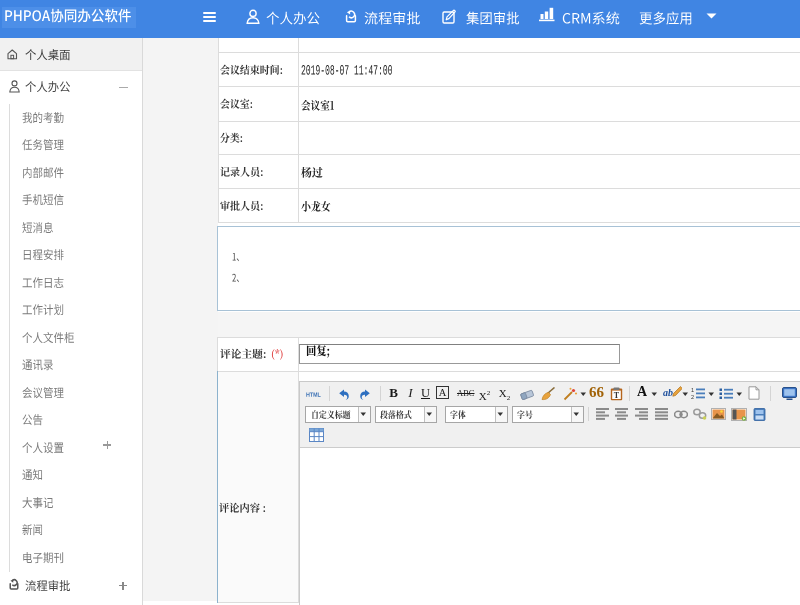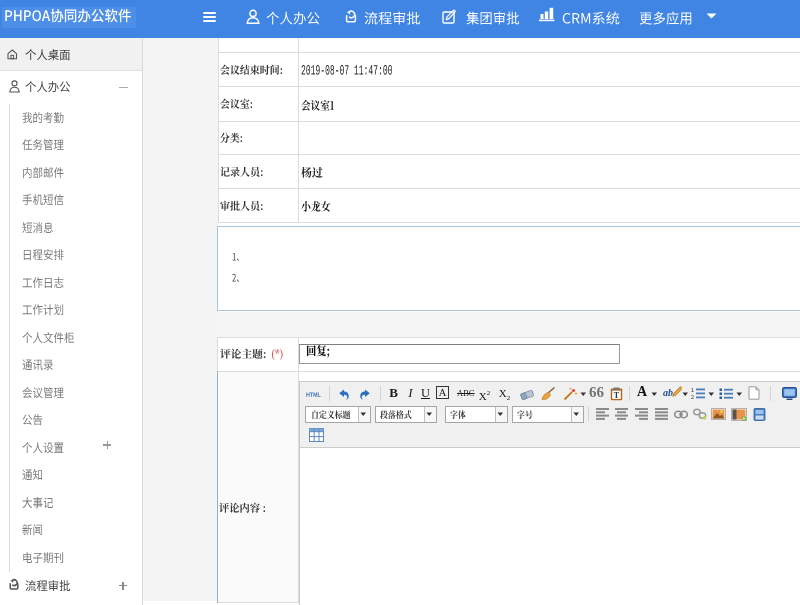--- a/index.html
+++ b/index.html
@@ -342,21 +342,21 @@
   </svg>
 <svg class="a" style="left:562.5px;top:386.5px;" width="15" height="14" viewBox="0 0 15 14">
     <path d="M1.5 12.5 L9 5" stroke="#c07f1f" stroke-width="1.8"></path>
     <circle cx="10.5" cy="3.5" r="1.6" fill="#e04438"></circle>
     <circle cx="13" cy="6.5" r="1.1" fill="#e8a33d"></circle>
     <circle cx="7.5" cy="1.8" r="1" fill="#e8a33d"></circle>
   </svg>
 <svg class="a" style="left:579.5px;top:391.5px;" width="7" height="5" viewBox="0 0 7 5">
     <path d="M0.5 0.5 L6 0.5 L3.25 4 Z" fill="#333"></path>
   </svg>
-<div class="a" style="left:589px;top:383.5px;font-family:'Liberation Serif',serif;font-weight:bold;font-size:15px;color:#737373">66</div>
+<div class="a" style="left:589px;top:383.5px;font-family:'Liberation Serif',serif;font-weight:bold;font-size:15px;color:#a16207">66</div>
 <svg class="a" style="left:609.5px;top:386.5px;" width="13" height="14" viewBox="0 0 13 14">
     <rect x="0.8" y="1.5" width="11.4" height="11.8" rx="1" fill="#b5651d"></rect>
     <rect x="3.5" y="0.4" width="6" height="2.6" rx="0.8" fill="#777"></rect>
     <rect x="2.2" y="3.6" width="8.6" height="8.4" fill="#fdfdfd"></rect>
     <text x="6.5" y="10.5" font-family="Liberation Serif" font-size="8" font-weight="bold" fill="#333" text-anchor="middle">T</text>
   </svg>
 <div class="a" style="left:637px;top:384px;font-family:'Liberation Serif',serif;font-size:14px;font-weight:bold;color:#111">A</div>
 <svg class="a" style="left:650.5px;top:391.5px;" width="7" height="5" viewBox="0 0 7 5">
     <path d="M0.5 0.5 L6 0.5 L3.25 4 Z" fill="#333"></path>
   </svg>

